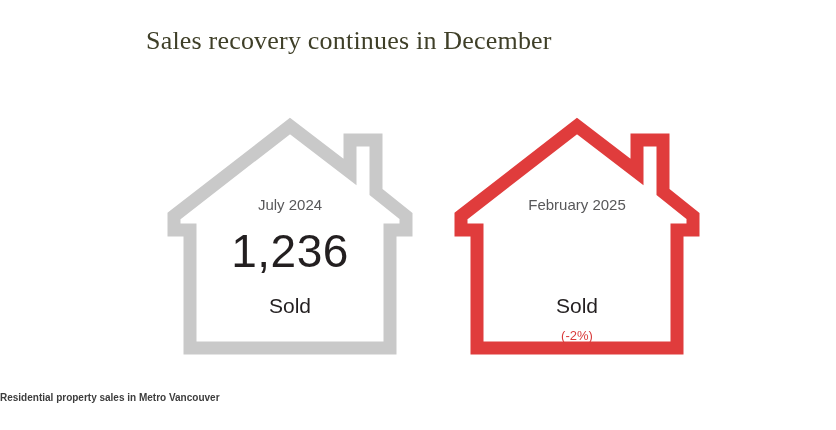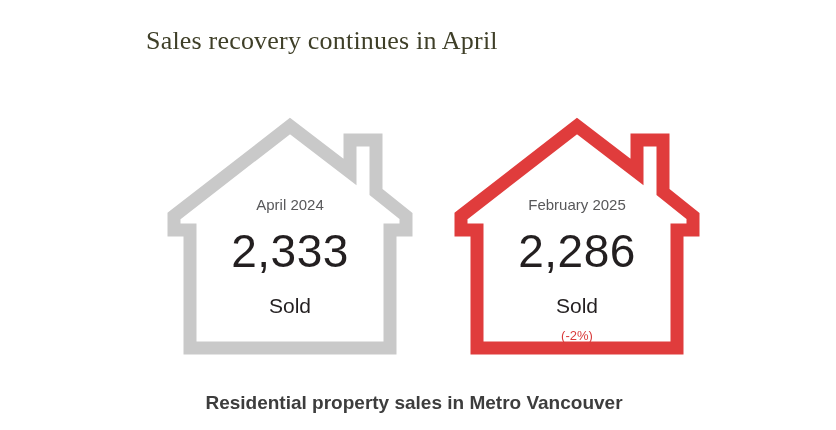--- a/index.html
+++ b/index.html
@@ -82,52 +82,51 @@
     left: 0;
     width: 260px;
     font-size: 13px;
     color: #d93b3b;
   }
   .caption {
     position: absolute;
     left: 0;
     top: 392px;
     width: 828px;
-    text-align: center;
-    font-size: 19px;
+    text-align: left;
+    font-size: 10px;
     font-weight: bold;
     color: #3d3d3d;
   }
 </style>
 </head>
 <body>
 
-<div class="title">Sales recovery continues in April</div>
+<div class="title">Sales recovery continues in December</div>
 
 <div class="houses">
 
   <div class="house left">
     <svg width="260" height="250" viewBox="0 0 260 250">
       <path d="M14 104 L130 14 L190 60 L190 28 L216 28 L216 80 L246 104 L246 118 L230 118 L230 236 L30 236 L30 118 L14 118 Z" fill="none" stroke="#c9c9c9" stroke-width="13" stroke-linejoin="miter"></path>
     </svg>
     <div class="labels">
-      <div class="period">April 2024</div>
-      <div class="value">2,333</div>
+      <div class="period">July 2024</div>
+      <div class="value">1,236</div>
       <div class="status">Sold</div>
       <div class="change"></div>
     </div>
   </div>
 
   <div class="house right">
     <svg width="260" height="250" viewBox="0 0 260 250">
       <path d="M14 104 L130 14 L190 60 L190 28 L216 28 L216 80 L246 104 L246 118 L230 118 L230 236 L30 236 L30 118 L14 118 Z" fill="none" stroke="#e03c3c" stroke-width="13" stroke-linejoin="miter"></path>
     </svg>
     <div class="labels">
       <div class="period">February 2025</div>
-      <div class="value">2,286</div>
       <div class="status">Sold</div>
       <div class="change">(-2%)</div>
     </div>
   </div>
 
 </div>
 
 <div class="caption">Residential property sales in Metro Vancouver</div>
 
 </body></html>

